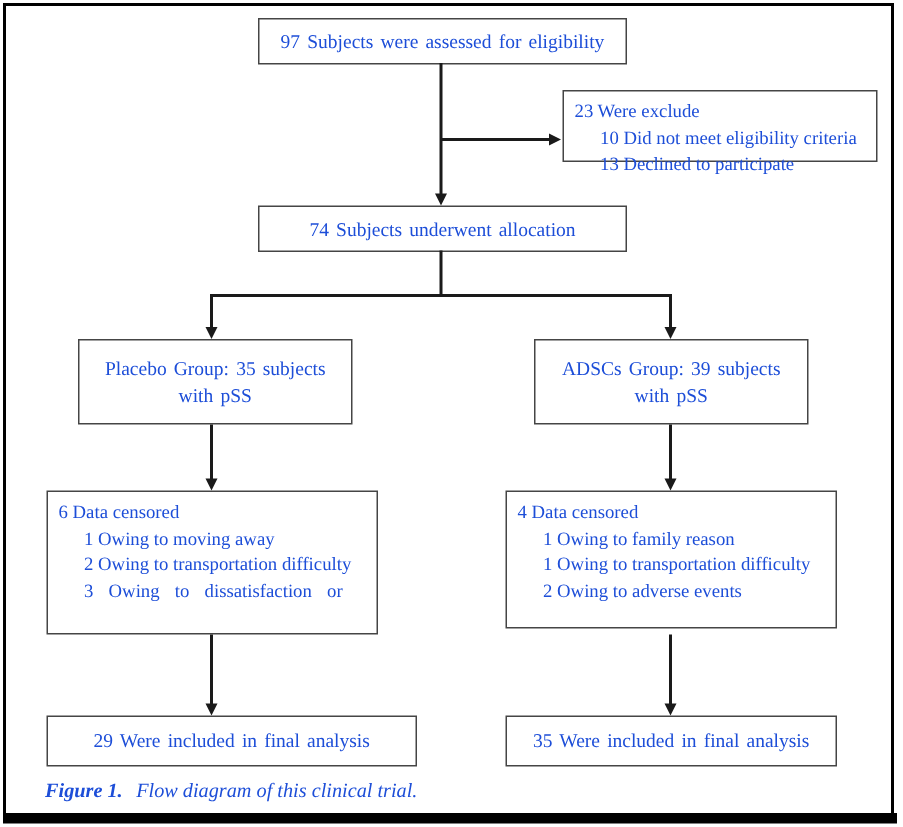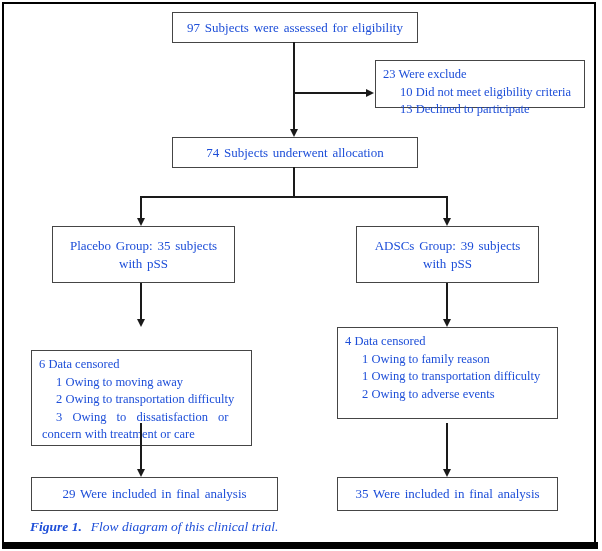--- a/index.html
+++ b/index.html
@@ -52,21 +52,21 @@
   .indent { padding-left: 17px; }
   .cont { padding-left: 3px; }
   .justify-wide { word-spacing: 7px; }
 
   
   #box-assessed   { left: 172px; top: 12px;  width: 246px; height: 31px; }
   #box-excluded   { left: 375px; top: 60px;  width: 210px; height: 48px; }
   #box-allocation { left: 172px; top: 137px; width: 246px; height: 31px; }
   #box-placebo-group { left: 52px;  top: 226px; width: 183px; height: 57px; }
   #box-adscs-group   { left: 356px; top: 226px; width: 183px; height: 57px; }
-  #box-placebo-censored { left: 31px;  top: 327px; width: 221px; height: 96px; margin-top: 23px; }
+  #box-placebo-censored { left: 31px;  top: 327px; width: 221px; height: 96px; }
   #box-adscs-censored   { left: 337px; top: 327px; width: 221px; height: 92px; }
   #box-placebo-final { left: 31px;  top: 477px; width: 247px; height: 34px; }
   #box-adscs-final   { left: 337px; top: 477px; width: 221px; height: 34px; }
 
   
   .vline { position: absolute; width: 2px; background: #1a1a1a; }
   .hline { position: absolute; height: 2px; background: #1a1a1a; }
   .ah-down {
     position: absolute; width: 0; height: 0;
     border-left: 4.5px solid transparent;
@@ -137,21 +137,20 @@
   <div class="box center" id="box-adscs-group">
     <div class="line">ADSCs Group: 39 subjects</div>
     <div class="line">with pSS</div>
   </div>
 
   <div class="box list" id="box-placebo-censored">
     <div class="line">6 Data censored</div>
     <div class="line indent">1 Owing to moving away</div>
     <div class="line indent">2 Owing to transportation difficulty</div>
     <div class="line indent justify-wide">3 Owing to dissatisfaction or</div>
-    <div class="line cont">concern with treatment or care</div>
   </div>
   <div class="box list" id="box-adscs-censored">
     <div class="line">4 Data censored</div>
     <div class="line indent">1 Owing to family reason</div>
     <div class="line indent">1 Owing to transportation difficulty</div>
     <div class="line indent">2 Owing to adverse events</div>
   </div>
 
   <div class="box center" id="box-placebo-final">
     <div class="line">29 Were included in final analysis</div>

